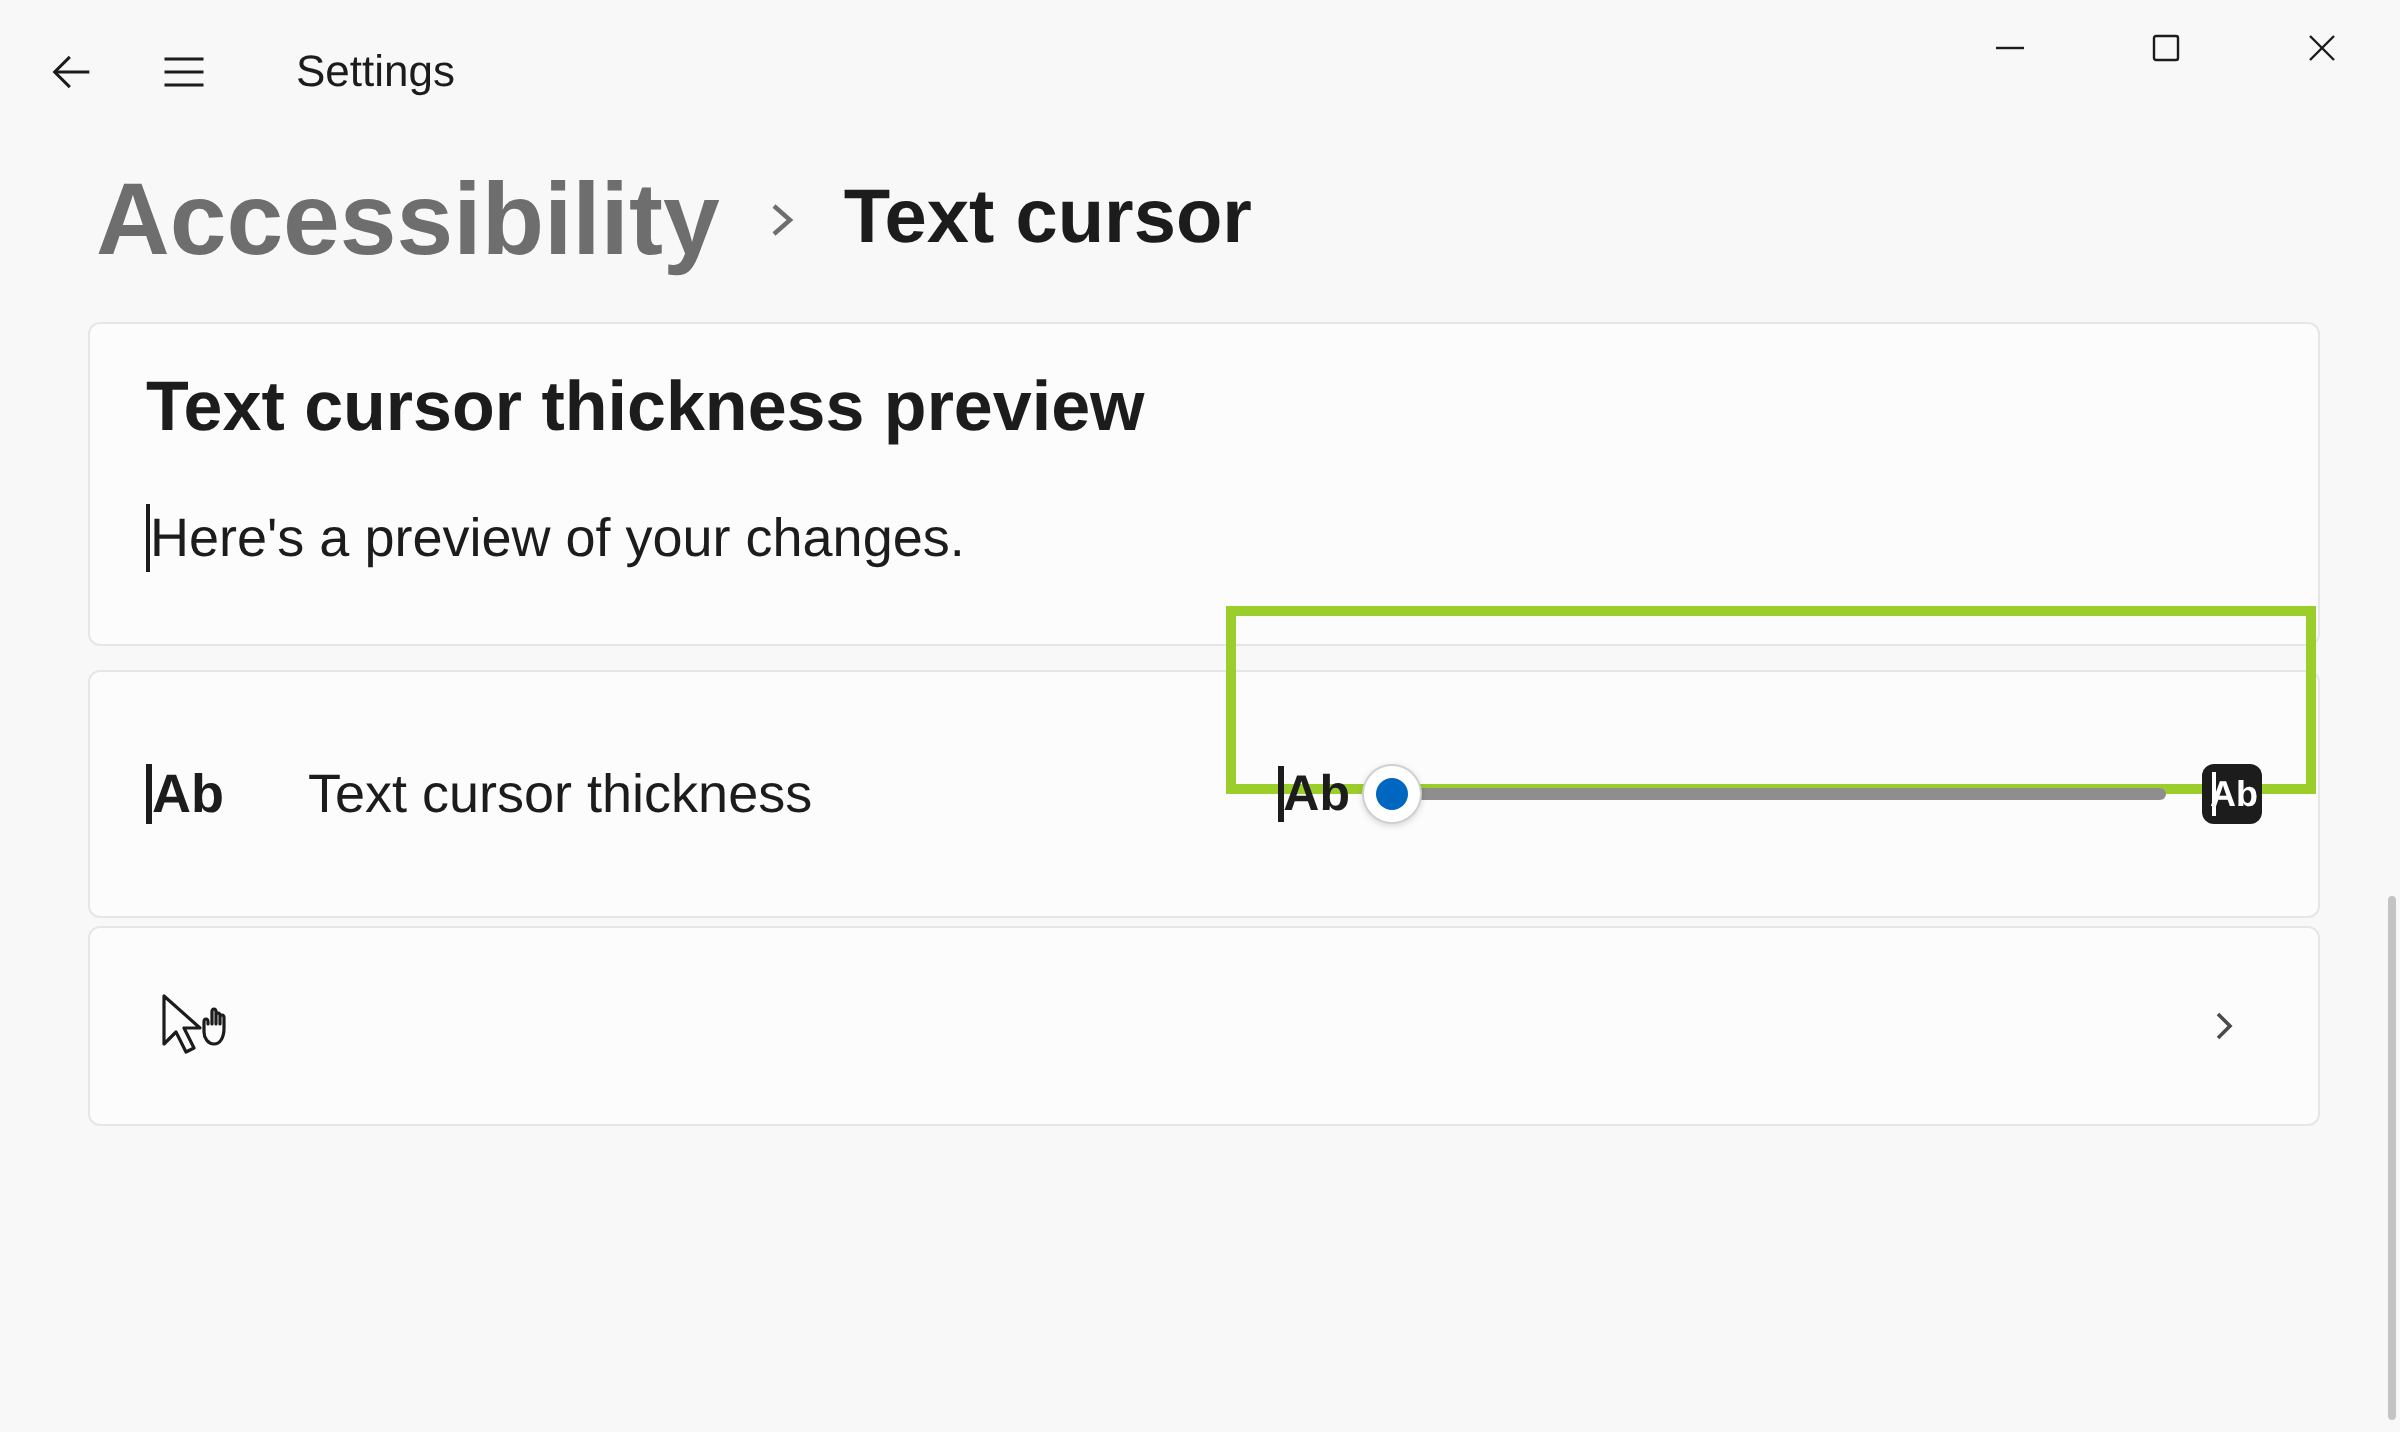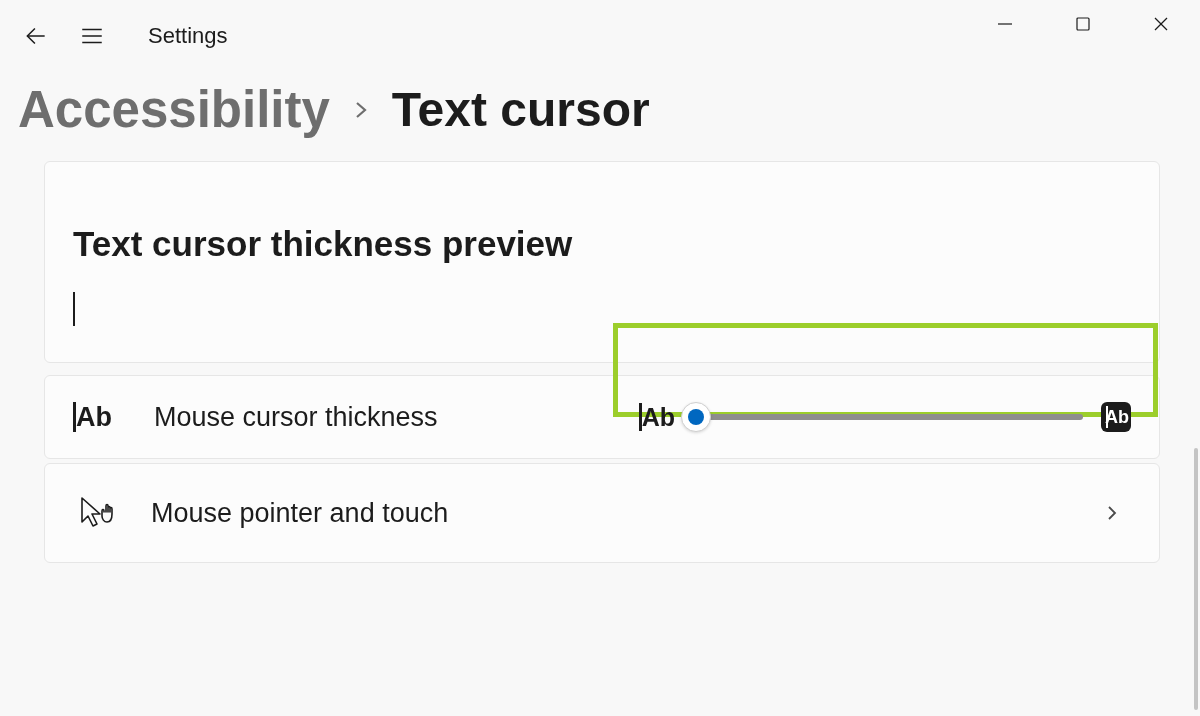--- a/index.html
+++ b/index.html
@@ -47,37 +47,37 @@
     display: flex;
     align-items: center;
     justify-content: center;
     cursor: pointer;
   }
 
   
   .breadcrumb {
     display: flex;
     align-items: center;
-    padding-left: 18px;
+    padding-left: 48px;
     margin-top: 8px;
     gap: 22px;
   }
   .crumb-parent {
     font-size: 51px;
     font-weight: 600;
     color: #6e6e6e;
     cursor: pointer;
   }
   .crumb-sep {
     font-size: 30px;
     color: #6e6e6e;
     font-weight: 400;
   }
   .crumb-current {
-    font-size: 48px;
+    font-size: 38px;
     font-weight: 600;
     color: #1c1c1c;
   }
 
   
   .content {
     padding: 22px 40px 0 44px;
   }
   .card {
     background: #fcfcfc;
@@ -85,21 +85,20 @@
     border-radius: 6px;
     margin-bottom: 4px;
   }
   .card-preview {
     padding: 22px 28px 36px 28px;
   }
   .preview-title {
     font-size: 35px;
     font-weight: 600;
     color: #1c1c1c;
-    margin-top: 40px;
   }
   .preview-text-row {
     margin-top: 28px;
     font-size: 27px;
     color: #1c1c1c;
     display: flex;
     align-items: center;
   }
   .text-caret {
     width: 2px;
@@ -108,21 +107,21 @@
     display: inline-block;
     margin-right: 0px;
     vertical-align: middle;
   }
 
   .card-slider {
     margin-top: 12px;
     display: flex;
     align-items: center;
     padding: 0 22px 0 28px;
-    height: 84px;
+    height: 124px;
   }
   .thin-icon {
     display: flex;
     align-items: center;
     gap: 0px;
     font-size: 27px;
     font-weight: 600;
     color: #1c1c1c;
   }
   .thin-icon .caret-thin {
@@ -316,29 +315,30 @@
   </span>
   <span class="crumb-current">Text cursor</span>
 </div>
 
 <div class="content">
 
   <div class="card card-preview">
     <div class="preview-title">Text cursor thickness preview</div>
     <div class="preview-text-row">
       <span class="text-caret"></span>
+      <span>Here's a preview of your changes.</span>
     </div>
   </div>
 
   <div class="card card-slider">
     <div class="thin-icon">
       <span class="caret-thin"></span>
         <span>Ab</span>
     </div>
-    <div class="slider-label">Mouse cursor thickness</div>
+    <div class="slider-label">Text cursor thickness</div>
 
     <div style="position:relative;">
       <div class="highlight-box" style="left:-20px; top:-47px; width:545px; height:94px;"></div>
       <div class="slider-area" style="padding:0 6px;">
         <div class="thin-end">
           <span class="caret-thin"></span>
             <span>Ab</span>
         </div>
         <div class="slider-track">
           <div class="slider-thumb"></div>
@@ -353,21 +353,20 @@
 
 
   <div class="related-card">
     <div class="related-icon">
       <svg width="42" height="38" viewBox="0 0 42 38" fill="none" stroke="#1c1c1c" stroke-width="1.6" stroke-linejoin="round" stroke-linecap="round">
         <path d="M6 4 L6 28 L12 22 L17 32 L21 30 L16 20 L24 20 Z"></path>
         <path d="M30 12 L30 18 M30 12 C30 10 32 10 32 12 L32 18 M32 14 C32 12 34 12 34 14 L34 18 M34 15 C34 13 36 13 36 15 L36 20 C36 25 34 28 31 28 C28 28 26 25 26 22 L26 17 C26 15 28 15 28 17 L28 18"></path>
       </svg>
     </div>
     <div class="related-text">
-      <div class="related-title">Mouse pointer and touch</div>
     </div>
     <div class="chev-right">
       <svg width="14" height="24" viewBox="0 0 14 24" fill="none" stroke="#4a4a4a" stroke-width="1.8">
           <polyline points="4,6 10,12 4,18"></polyline>
         </svg>
     </div>
   </div>
 
 </div>
 

